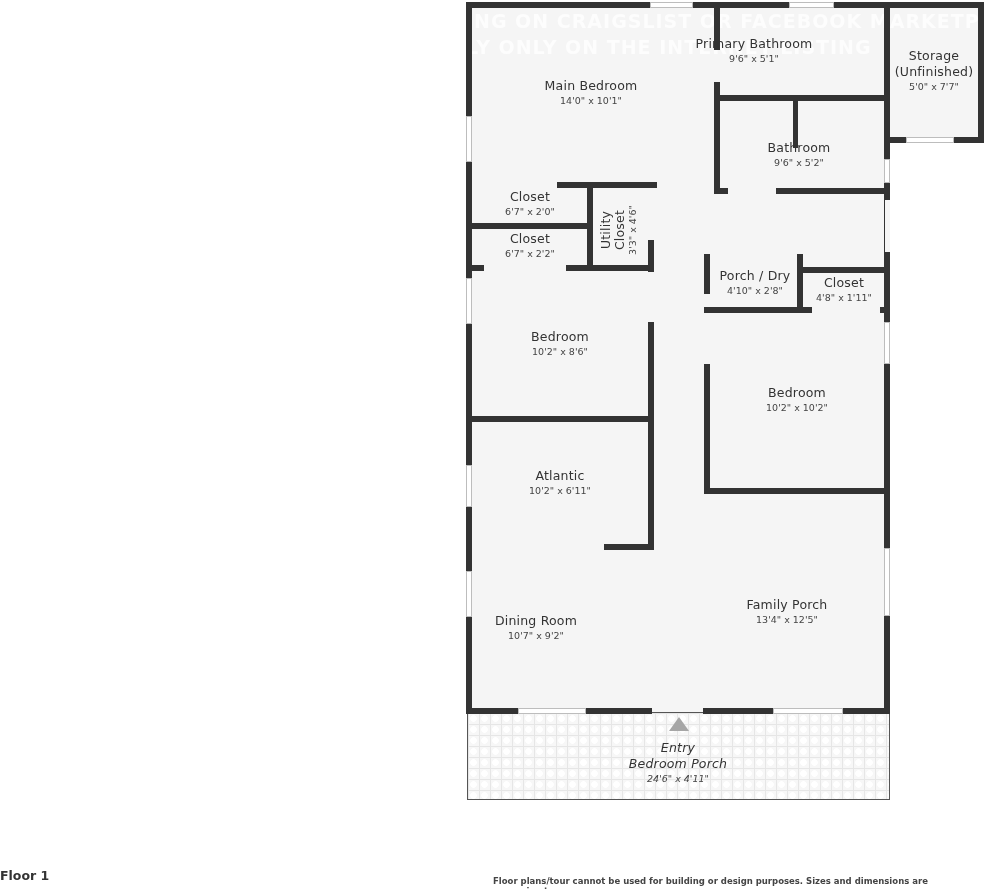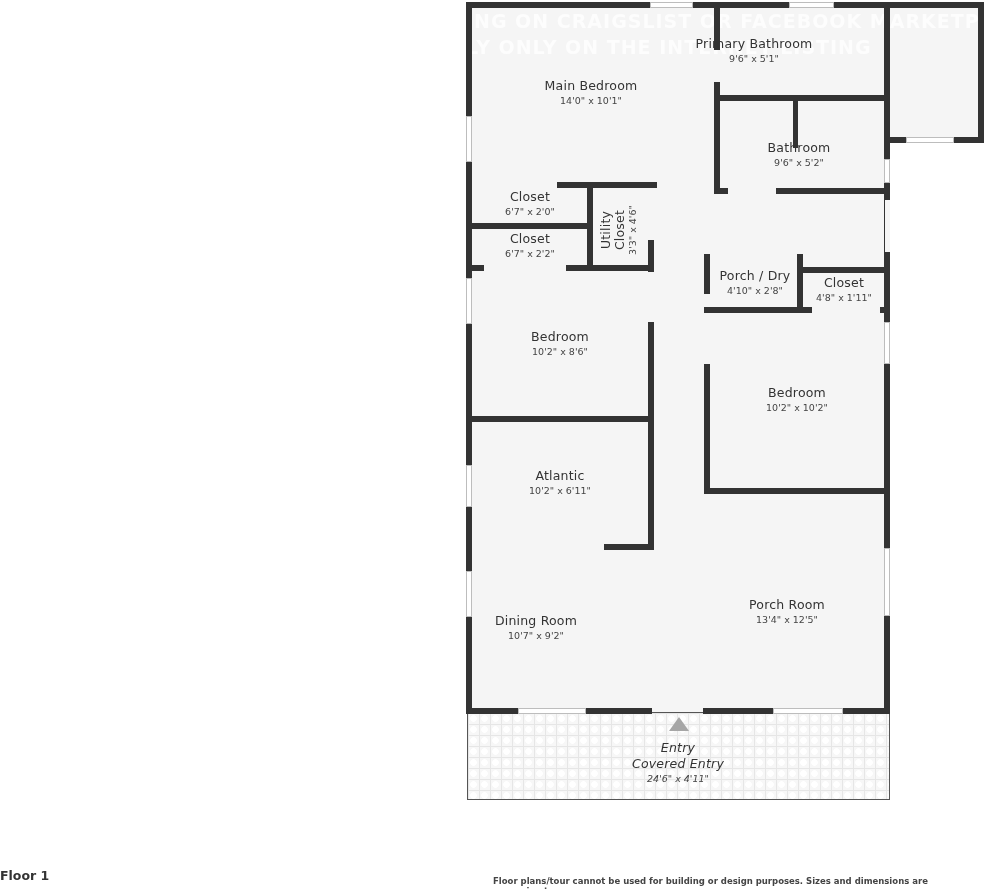--- a/index.html
+++ b/index.html
@@ -109,20 +109,25 @@
   <div class="entry-arrow"></div>
 
   <div class="label" style="left:591px;top:78px;">
     <span class="rname">Main Bedroom</span>
     <span class="rdim">14'0" x 10'1"</span>
   </div>
   <div class="label" style="left:754px;top:36px;">
     <span class="rname">Primary Bathroom</span>
     <span class="rdim">9'6" x 5'1"</span>
   </div>
+  <div class="label" style="left:934px;top:48px;">
+    <span class="rname">Storage</span>
+    <span class="rname">(Unfinished)</span>
+    <span class="rdim">5'0" x 7'7"</span>
+  </div>
   <div class="label" style="left:799px;top:140px;">
     <span class="rname">Bathroom</span>
     <span class="rdim">9'6" x 5'2"</span>
   </div>
   <div class="label" style="left:530px;top:189px;">
     <span class="rname">Closet</span>
     <span class="rdim">6'7" x 2'0"</span>
   </div>
   <div class="label" style="left:530px;top:231px;">
     <span class="rname">Closet</span>
@@ -151,24 +156,24 @@
   </div>
   <div class="label" style="left:560px;top:468px;">
     <span class="rname">Atlantic</span>
     <span class="rdim">10'2" x 6'11"</span>
   </div>
   <div class="label" style="left:536px;top:613px;">
     <span class="rname">Dining Room</span>
     <span class="rdim">10'7" x 9'2"</span>
   </div>
   <div class="label" style="left:787px;top:597px;">
-    <span class="rname">Porch Room</span>
+    <span class="rname">Family Porch</span>
     <span class="rdim">13'4" x 12'5"</span>
   </div>
   <div class="label" style="left:678px;top:740px;font-style:italic;">
     <span class="rname">Entry</span>
-    <span class="rname">Covered Entry</span>
+    <span class="rname">Bedroom Porch</span>
     <span class="rdim">24'6" x 4'11"</span>
   </div>
 
   <div class="floorlbl">Floor 1</div>
   <div class="disclaimer">Floor plans/tour cannot be used for building or design purposes. Sizes and dimensions are approximate.</div>
 </div>
 
 </body></html>

